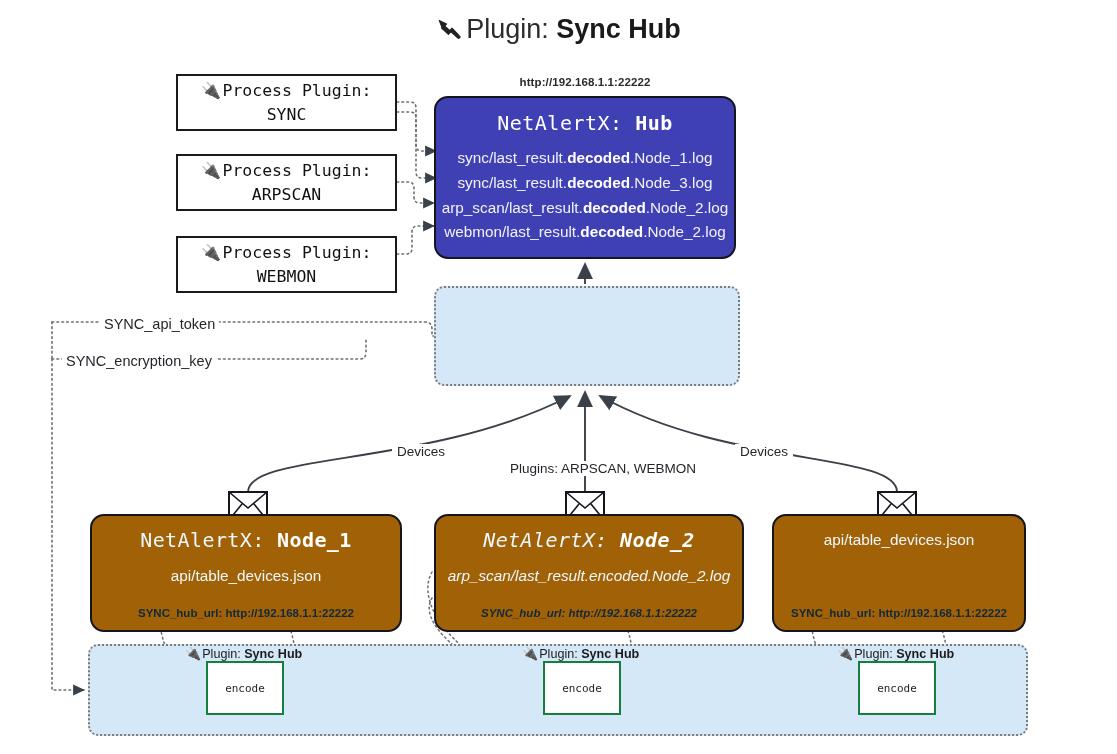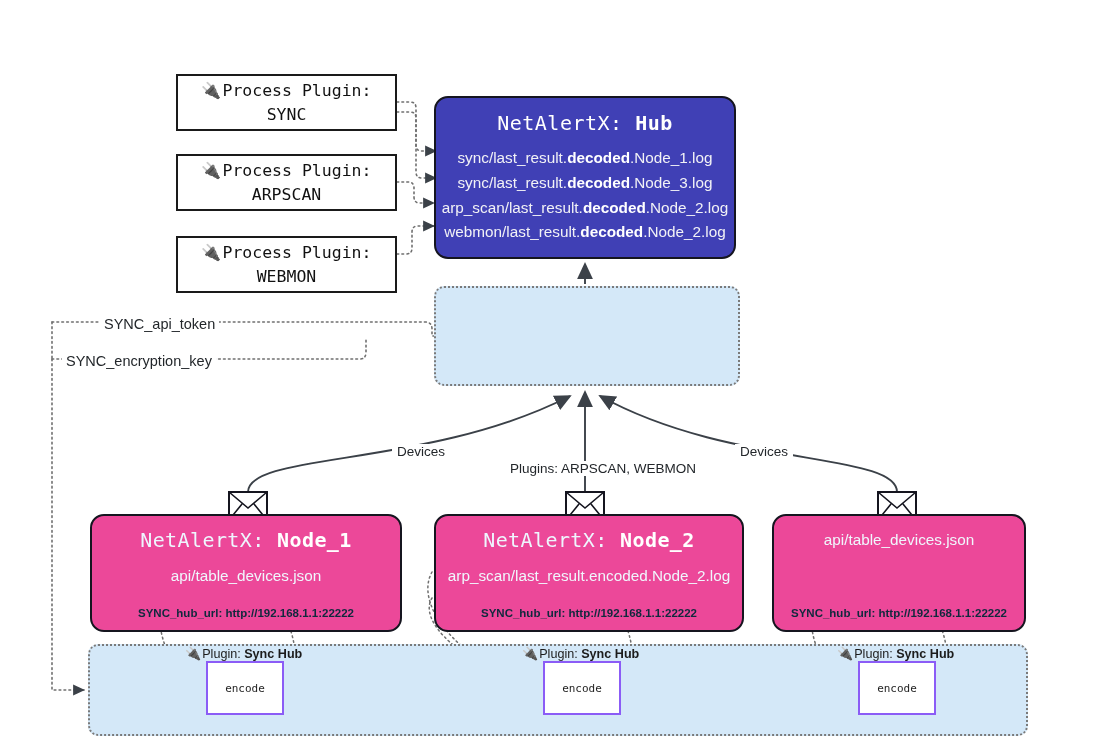--- a/index.html
+++ b/index.html
@@ -81,50 +81,50 @@
   .edgelabel{
     font-size:13.5px;color:#23272b;background:#ffffff;
     padding:0 5px;white-space:nowrap;text-align:center;
   }
   #lbl-dev-left{left:392px;top:444px;}
   #lbl-dev-right{left:735px;top:444px;}
   #lbl-plugins{left:505px;top:461px;}
 
   
   .node{
-    background:#ec4899;border:2.5px solid #15151f;border-radius:14px;color:#ffffff;
+    background:#a16207;border:2.5px solid #15151f;border-radius:14px;color:#ffffff;
   }
   .node .n-title{
     text-align:center;margin-top:12px;
     font-family:"DejaVu Sans Mono","Liberation Mono",monospace;
     font-size:20px;letter-spacing:.4px;color:#eef6fe;
   }
   .node .n-title b{font-weight:bold;color:#ffffff;}
   .node .n-lines{margin-top:12px;}
   .node .n-line{
     font-size:15.3px;line-height:1.62;text-align:center;white-space:nowrap;color:#f0f7fd;
   }
   .node .n-foot{
     position:absolute;left:0;bottom:11px;width:100%;text-align:center;
     font-size:11.5px;font-weight:bold;color:#10293d;white-space:nowrap;
   }
   #node1{left:90px;top:514px;width:312px;height:118px;}
-  #node2{left:434px;top:514px;width:310px;height:118px;}
+  #node2{left:434px;top:514px;width:310px;height:118px;font-style:italic;}
   #node3{left:772px;top:514px;width:254px;height:118px;}
 
   
   .envelope{width:40px;height:30px;}
 
   
   #encode-band{
     left:88px;top:644px;width:940px;height:92px;
     background:#d4e8f8;border:2px dotted #7a7a7a;border-radius:10px;
   }
   .enc-box{
-    background:#ffffff;border:2px solid #8b5cf6;width:78px;height:54px;
+    background:#ffffff;border:2px solid #15803d;width:78px;height:54px;
     display:flex;align-items:center;justify-content:center;
     font-family:"DejaVu Sans Mono","Liberation Mono",monospace;
     font-size:11px;color:#1f1f1f;
   }
   .enc-label{
     font-size:12.6px;color:#1c1c1c;white-space:nowrap;text-align:center;
   }
   .enc-label b{font-weight:bold;}
   .enc-label .pglyph{font-size:13px;margin-right:1px;}
   #enc1{left:206px;top:661px;}
@@ -190,36 +190,49 @@
       <path d="M432,598 C414,628 488,678 537,684" marker-end="url(#ahs)"></path>
 
       <path d="M623,678 C650,660 614,598 588,528" marker-end="url(#ahs)"></path>
 
       <path d="M822,570 C800,614 812,670 852,682" marker-end="url(#ahs)"></path>
 
       <path d="M938,678 C964,662 930,598 900,528" marker-end="url(#ahs)"></path>
     </g>
   </svg>
 
+  <div class="abs" id="title">
+    <span class="plug">
+      <svg width="26" height="22" viewBox="0 0 26 22" aria-hidden="true">
+        <g fill="#222" stroke="#222" stroke-width="1.1" stroke-linejoin="round">
+          <path d="M3.2,2.4 L10.6,6.0 L6.4,10.6 Z"></path>
+          <path d="M8.0,7.4 L15.0,13.6 L12.4,16.4 L5.6,10.0 Z"></path>
+          <path d="M13.6,12.6 L18.6,17.0 C20.6,18.8 21.6,20.0 22.8,20.4 L24.2,19.0 C23.2,18.0 22.2,16.6 20.6,15.0 L16.0,10.2 Z"></path>
+        </g>
+      </svg>
+    </span><span class="t-light">Plugin:</span>
+    <span class="t-bold">Sync Hub</span>
+  </div>
 
   <div class="abs proc" style="left:176px;top:74px;width:221px;height:57px;">
     <div class="l1"><span class="pglyph">🔌</span><span>Process Plugin:</span></div>
     <div class="l2">SYNC</div>
   </div>
 
   <div class="abs proc" style="left:176px;top:154px;width:221px;height:57px;">
     <div class="l1"><span class="pglyph">🔌</span><span>Process Plugin:</span></div>
     <div class="l2">ARPSCAN</div>
   </div>
 
   <div class="abs proc" style="left:176px;top:236px;width:221px;height:57px;">
     <div class="l1"><span class="pglyph">🔌</span><span>Process Plugin:</span></div>
     <div class="l2">WEBMON</div>
   </div>
 
+  <div class="abs" id="huburl">http://192.168.1.1:22222</div>
 
   <div class="abs" id="hub">
     <div class="hub-title">
       <span>NetAlertX:</span>
       <b>Hub</b>
     </div>
     <div class="loglines">
       <div class="logline"><span>sync/last_result.</span><b>decoded</b><span>.Node_1.log</span></div>
       <div class="logline"><span>sync/last_result.</span><b>decoded</b><span>.Node_3.log</span></div>
       <div class="logline"><span>arp_scan/last_result.</span><b>decoded</b><span>.Node_2.log</span></div>

